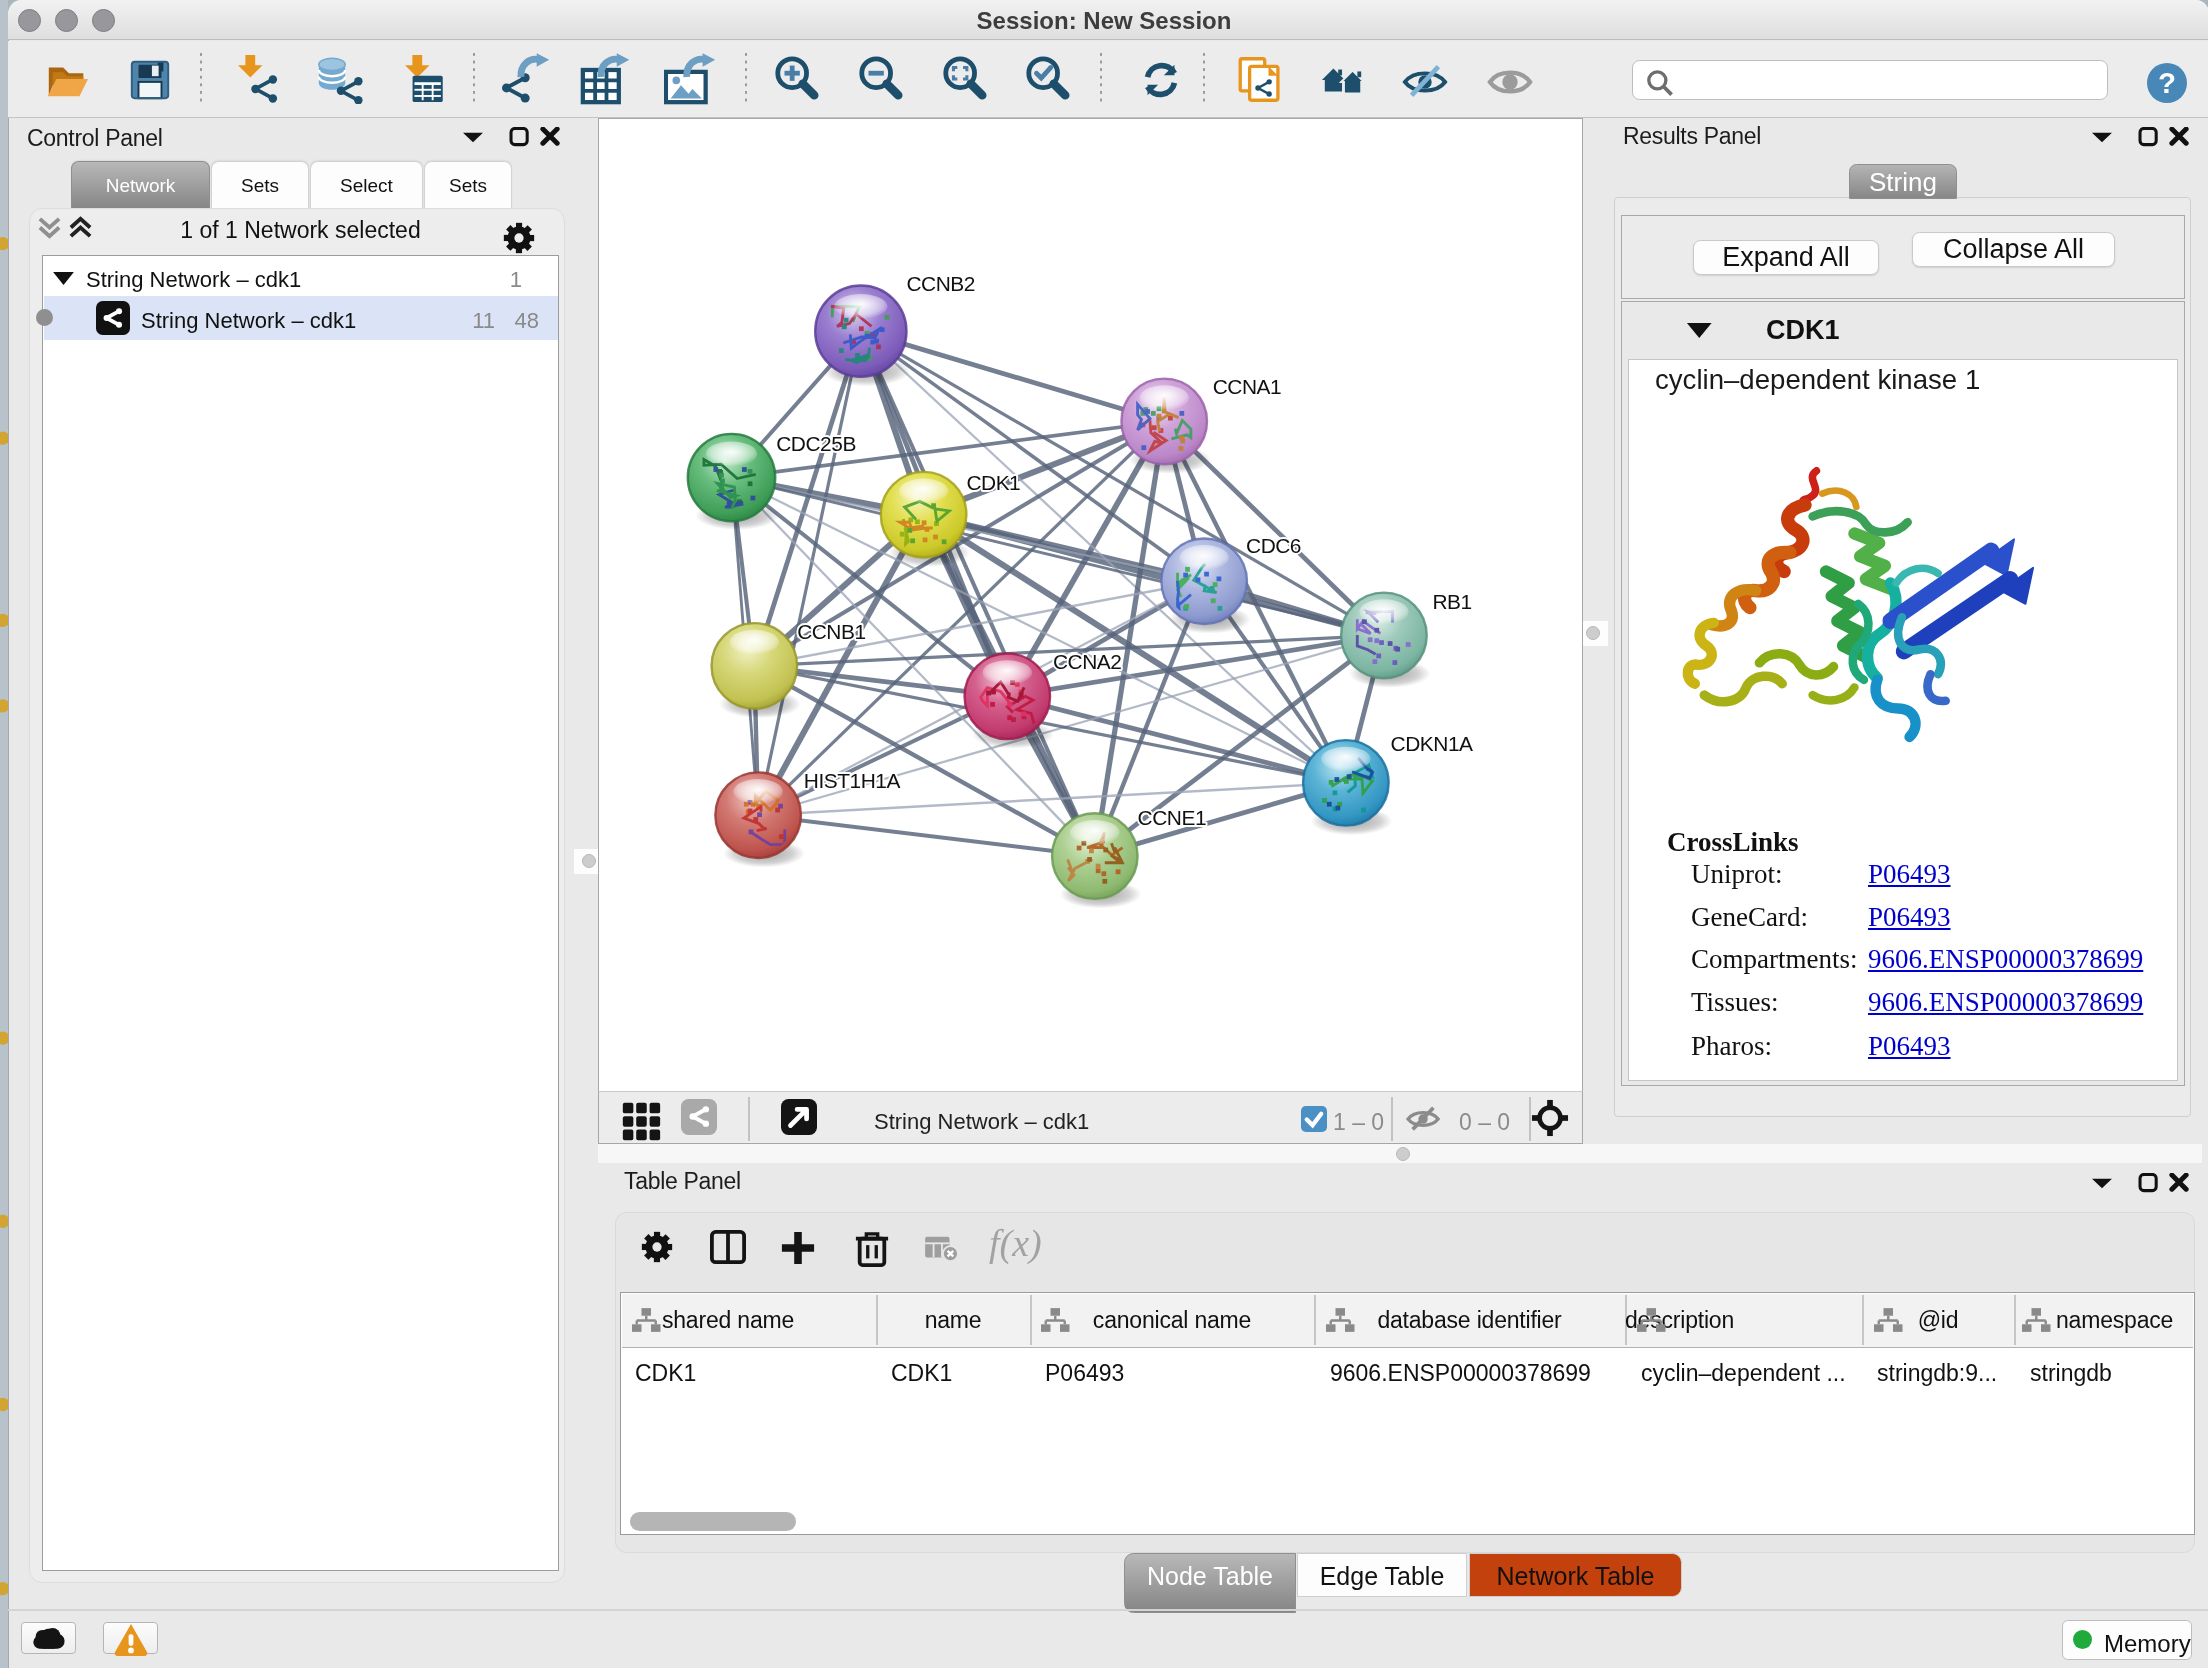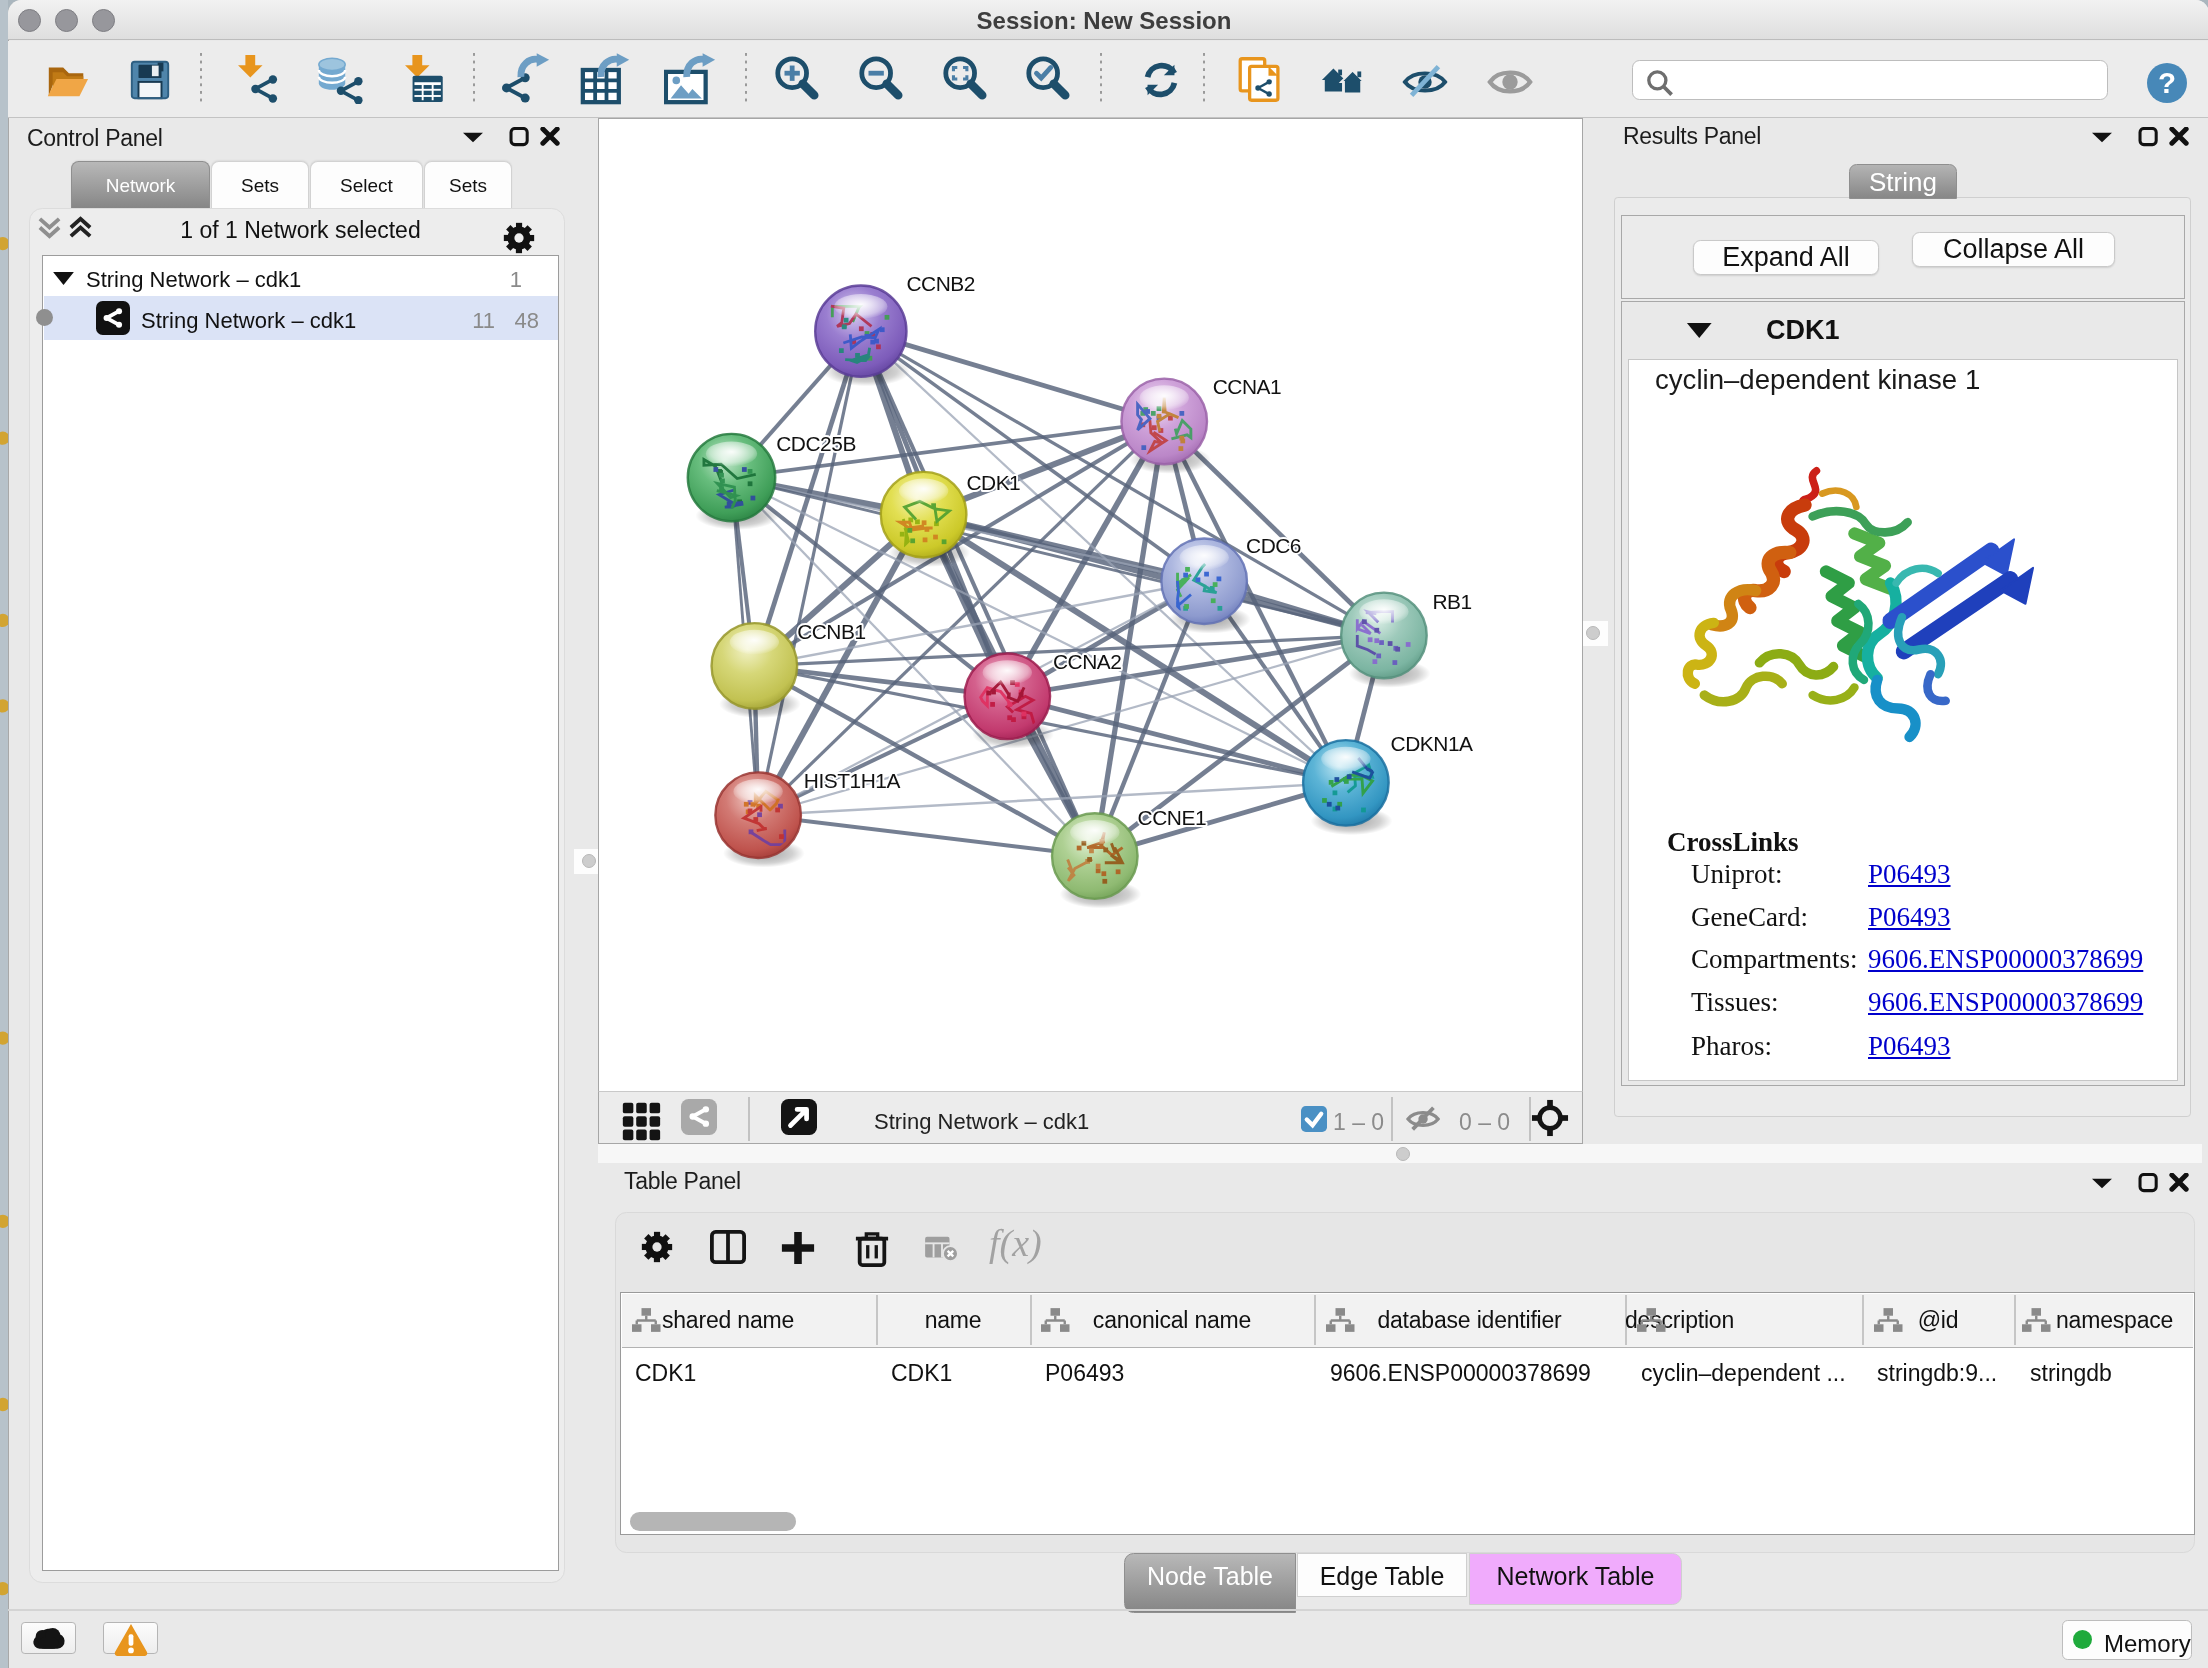--- a/index.html
+++ b/index.html
@@ -814,21 +814,21 @@
 <div class="abs" style="left:635px;top:1360px;width:237px;font-size:23px;color:#111;overflow:hidden;white-space:nowrap">CDK1</div>
 <div class="abs" style="left:891px;top:1360px;width:135px;font-size:23px;color:#111;overflow:hidden;white-space:nowrap">CDK1</div>
 <div class="abs" style="left:1045px;top:1360px;width:265px;font-size:23px;color:#111;overflow:hidden;white-space:nowrap">P06493</div>
 <div class="abs" style="left:1330px;top:1360px;width:292px;font-size:23px;color:#111;overflow:hidden;white-space:nowrap">9606.ENSP00000378699</div>
 <div class="abs" style="left:1641px;top:1360px;width:218px;font-size:23px;color:#111;overflow:hidden;white-space:nowrap">cyclin–dependent ...</div>
 <div class="abs" style="left:1877px;top:1360px;width:133px;font-size:23px;color:#111;overflow:hidden;white-space:nowrap">stringdb:9...</div>
 <div class="abs" style="left:2030px;top:1360px;width:162px;font-size:23px;color:#111;overflow:hidden;white-space:nowrap">stringdb</div>
 <div class="abs" style="left:630px;top:1512px;width:166px;height:19px;border-radius:9.5px;background:#b5b5b5"></div>
 <div class="abs" style="left:1124px;top:1553px;width:172px;height:60px;background:linear-gradient(#b8b8b8,#858585);border:1px solid #8f8f8f;border-radius:9.5px 0 0 9.5px;color:#fff;font-size:25px;text-align:center;line-height:44px">Node Table</div>
 <div class="abs" style="left:1297px;top:1553px;width:170px;height:44px;background:#fdfdfd;border:1px solid #cfcfcf;color:#111;font-size:25px;text-align:center;line-height:44px">Edge Table</div>
-<div class="abs" style="left:1469px;top:1553px;width:213px;height:52px;background:#f0abfc;border:1px solid #cfcfcf;border-radius:0 9.5px 9.5px 0;color:#111;font-size:25px;text-align:center;line-height:44px">Network Table</div>
+<div class="abs" style="left:1469px;top:1553px;width:213px;height:44px;background:#c2410c;border:1px solid #cfcfcf;border-radius:0 9.5px 9.5px 0;color:#111;font-size:25px;text-align:center;line-height:44px">Network Table</div>
 <div class="abs" style="left:7.6px;top:1609px;width:2201px;height:1.9px;background:#d4d4d4"></div>
 <div class="abs" style="left:21px;top:1622px;width:55px;height:32px;background:linear-gradient(#fcfcfc,#ededed);border:1px solid #b5b5b5;border-radius:3.8px"></div>
 <div class="abs" style="left:30px;top:1624px"><svg width="36" height="27" viewBox="0 0 38 28" style="">
       <path d="M10,26 a7,7 0 0 1 1,-14 a9,9 0 0 1 17,-2 a6.5,6.5 0 0 1 1,16 z" fill="#141414"></path>
       <circle cx="13" cy="13" r="7" fill="#141414"></circle>
       <circle cx="24" cy="12" r="8" fill="#141414"></circle>
       <rect x="9" y="14" width="21" height="12" rx="6" fill="#141414"></rect>
     </svg></div>
 <div class="abs" style="left:103px;top:1622px;width:55px;height:32px;background:linear-gradient(#fcfcfc,#ededed);border:1px solid #b5b5b5;border-radius:3.8px"></div>
 <div class="abs" style="left:113px;top:1622px"><svg width="36" height="36" viewBox="0 0 38 38" style="">

